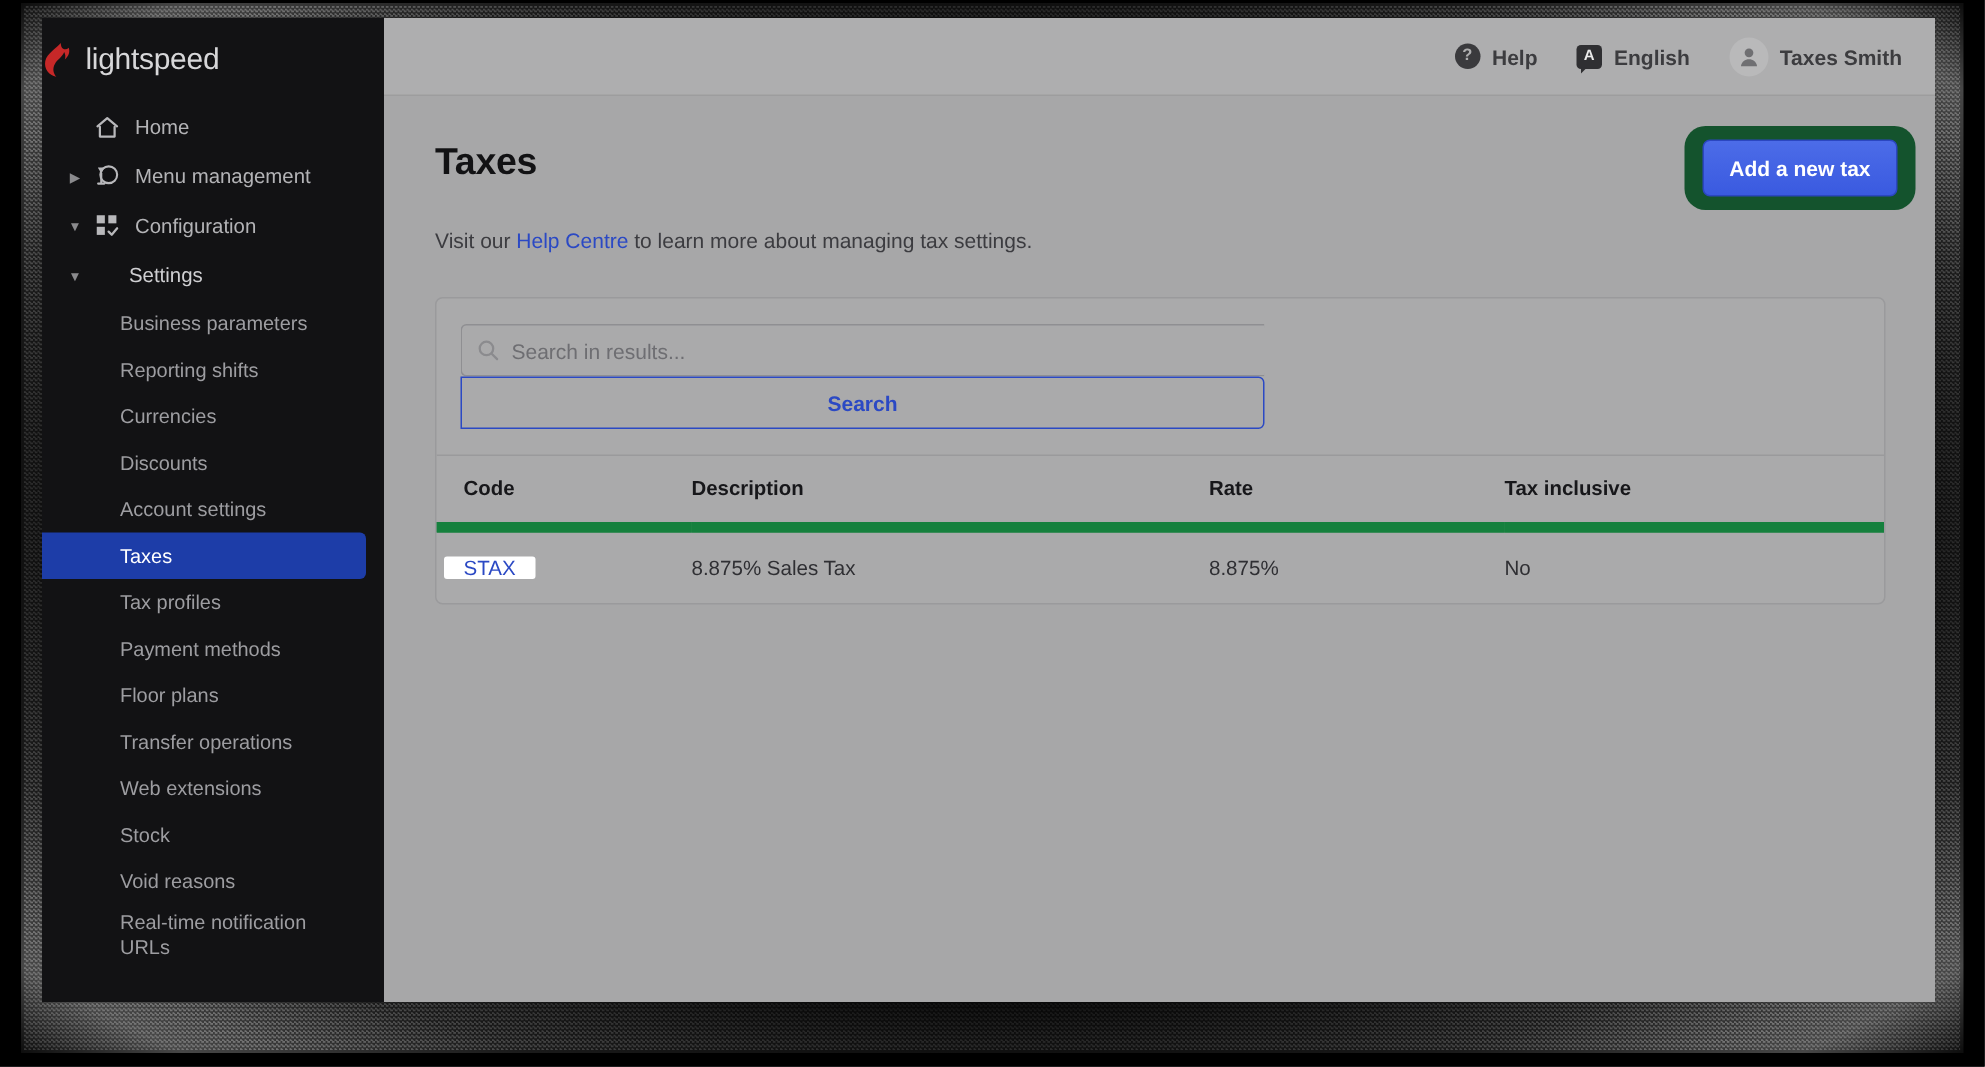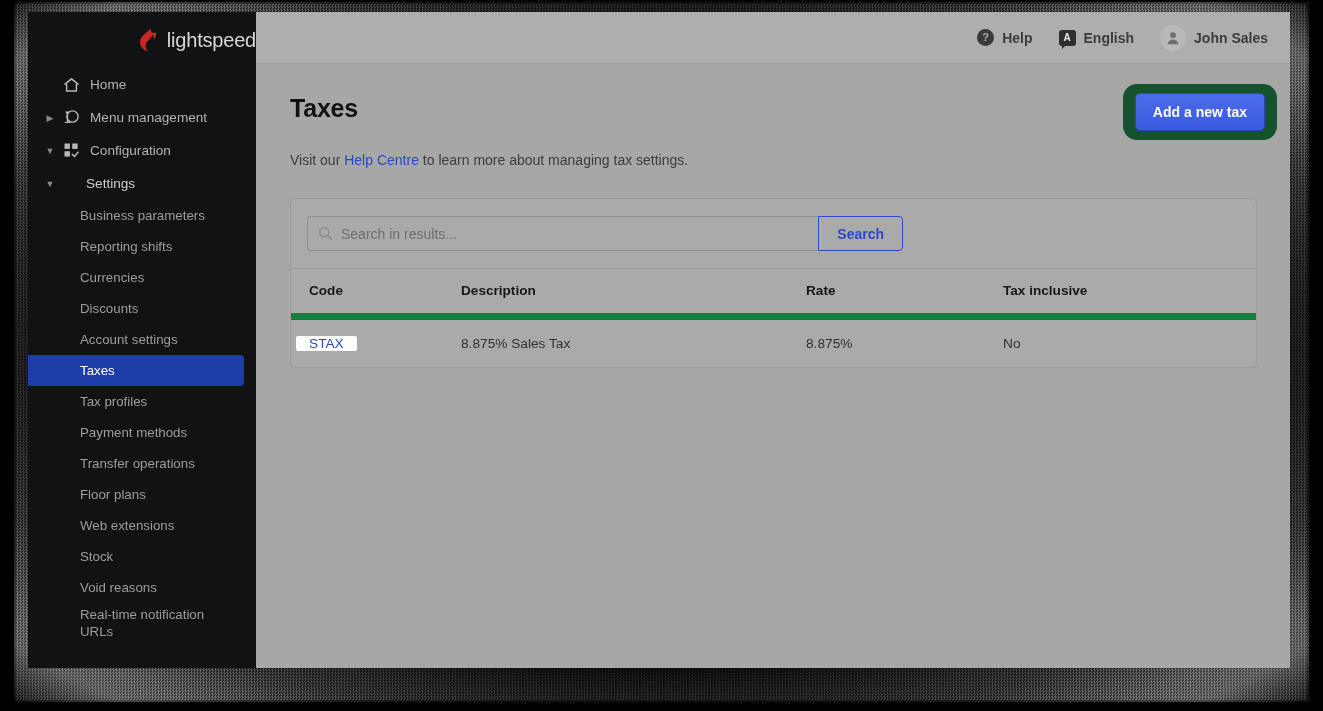--- a/index.html
+++ b/index.html
@@ -53,21 +53,21 @@
     background: #121214;
     height: 656px;
     flex: 0 0 228px;
     padding-top: 0;
     overflow: hidden;
   }
   .logo-row {
     height: 50px;
     display: flex;
     align-items: center;
-    justify-content: flex-end;
+    justify-content: flex-start;
     gap: 7px;
     padding-top: 6px;
   }
   .logo-mark { width: 22px; height: 24px; display:block; }
   .logo-text {
     color: #d7d7d9;
     font-size: 20px;
     letter-spacing: -0.2px;
     font-weight: 400;
   }
@@ -209,21 +209,22 @@
     border-radius: 5px;
     overflow: hidden;
   }
   .card-search {
     padding: 17px 16px;
     border-bottom: 1px solid #9a9a9c;
     display: flex;
   }
   .search-wrap {
     display: flex;
-    width: 596px;
+    width: 536px;
+    flex-direction: column;
   }
   .search-input-box {
     flex: 1 1 auto;
     display: flex; align-items: center;
     height: 35px;
     border: 1px solid #8f8f92;
     border-right: none;
     border-radius: 4px 0 0 4px;
     padding: 0 10px;
     background: transparent;
@@ -354,24 +355,24 @@
         <div class="leaf active">
           <span>Taxes</span>
         </div>
         <div class="leaf">
           <span>Tax profiles</span>
         </div>
         <div class="leaf">
           <span>Payment methods</span>
         </div>
         <div class="leaf">
+          <span>Floor plans</span>
+        </div>
+        <div class="leaf">
           <span>Transfer operations</span>
-        </div>
-        <div class="leaf">
-          <span>Floor plans</span>
         </div>
         <div class="leaf">
           <span>Web extensions</span>
         </div>
         <div class="leaf">
           <span>Stock</span>
         </div>
         <div class="leaf">
           <span>Void reasons</span>
         </div>
@@ -396,21 +397,21 @@
           <span>English</span>
         </div>
 
         <div class="top-item">
           <span class="avatar-ico">
             <svg width="14" height="14" viewBox="0 0 14 14" fill="#6f6f72">
               <circle cx="7" cy="4.2" r="2.9"></circle>
               <path d="M1.6 13.2 c0.5-3.2 2.8-4.7 5.4-4.7 s4.9 1.5 5.4 4.7 z"></path>
             </svg>
           </span>
-          <span>John Sales</span>
+          <span>Taxes Smith</span>
         </div>
       </header>
 
       <div class="content">
 
         <h1 class="page-title">Taxes</h1>
 
         <p class="subtitle">
           <span>Visit our </span><a href="#">Help Centre</a><span> to learn more about managing tax settings.</span>
         </p>

